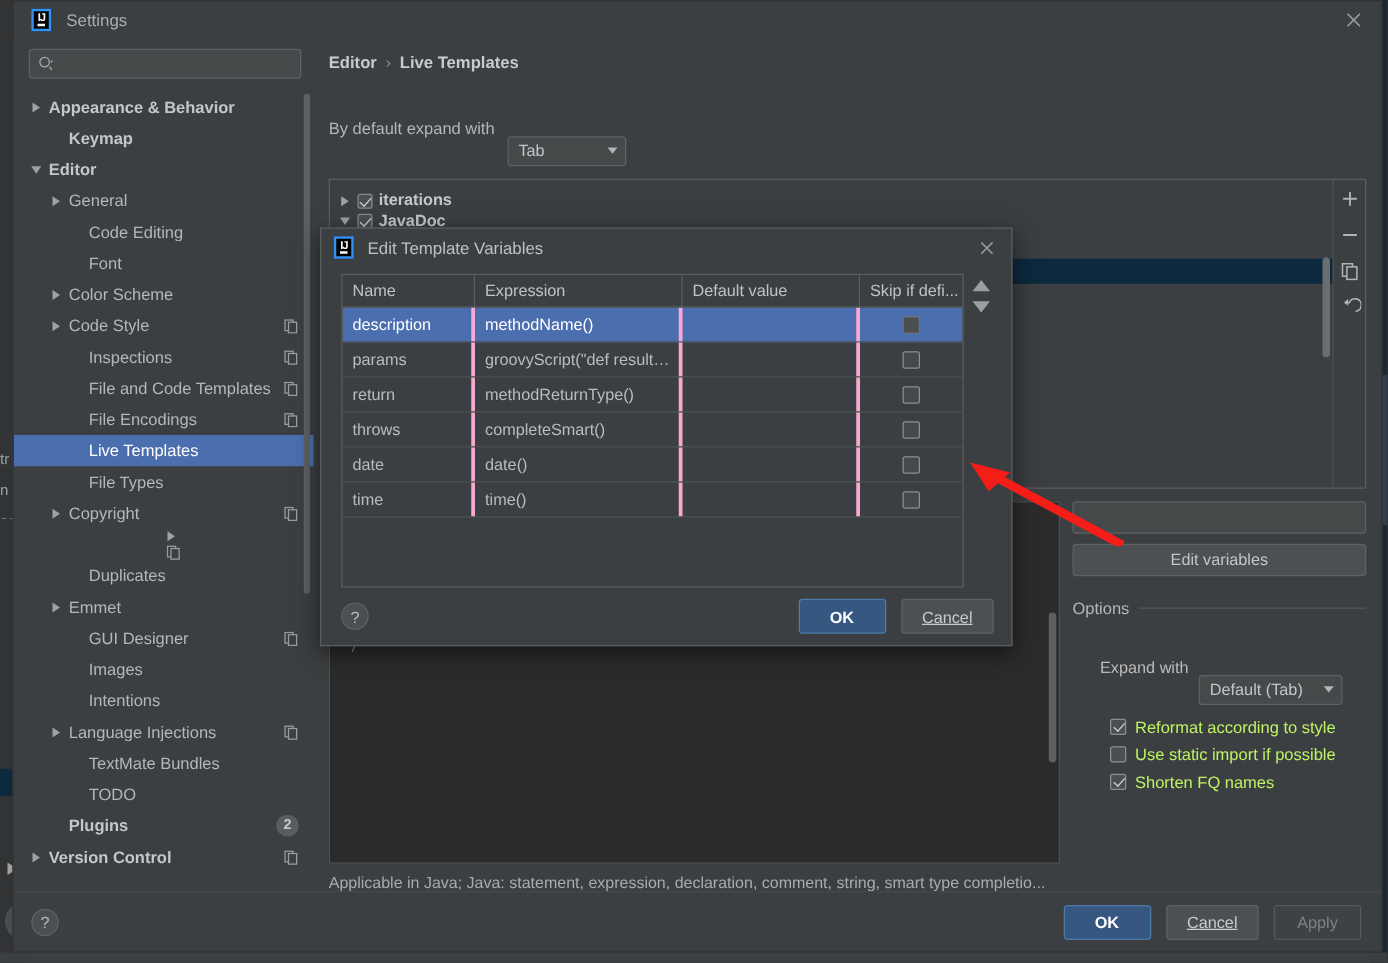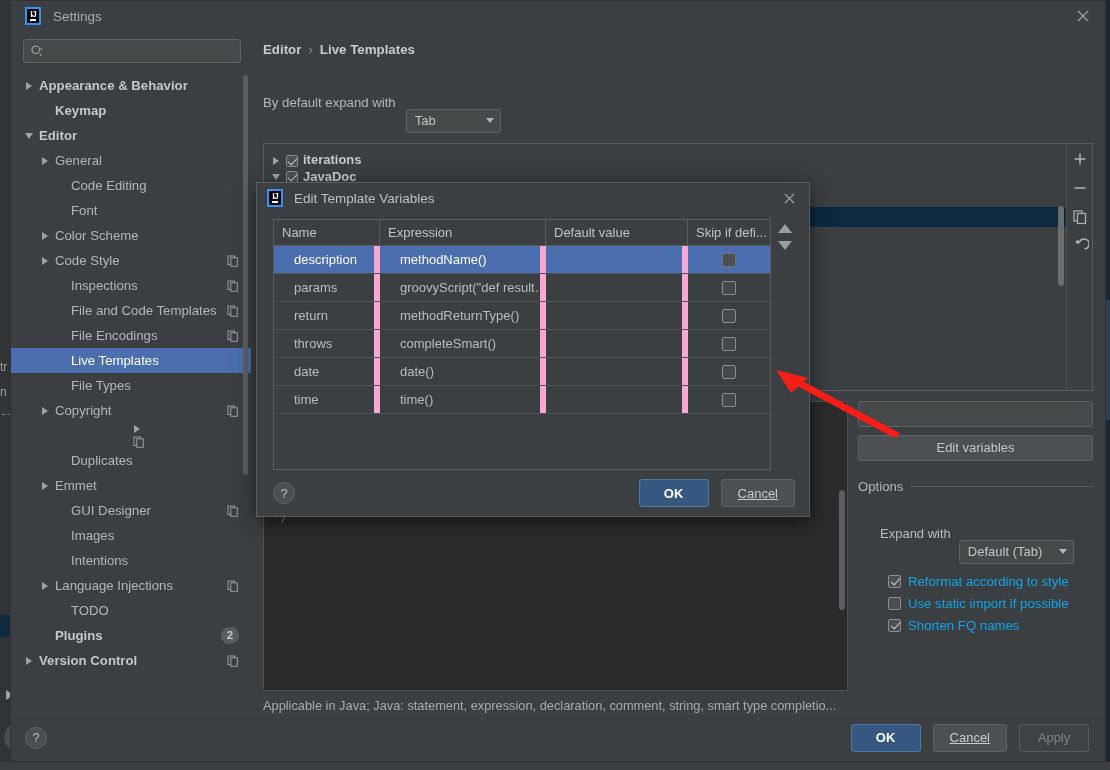--- a/index.html
+++ b/index.html
@@ -214,21 +214,21 @@
   }
   #options-header {
     display:flex; align-items:center; gap:8px; margin:18px 0 10px 0;
     color:#b4b7ba; font-size:13.2px;
   }
   #options-header .rule { flex:1; height:1px; background:#55595b; }
   #expand-with-row { display:flex; align-items:center; gap:8px; margin:0 0 10px 22px;}
   #expand-with-combo { width:115px; }
   .opt-row {
     display:flex; align-items:center; gap:7px; margin-left:30px; margin-bottom:7px;
-    color:#0ea5e9; font-size:13.2px; cursor:pointer;
+    color:#bef264; font-size:13.2px; cursor:pointer;
   }
   .opt-chk {
     width:13px;height:13px;border:1px solid #8b8f92;background:#4b4f51;
     border-radius:2px;flex:0 0 13px;position:relative;
   }
   .opt-chk.checked::after{
     content:""; position:absolute; left:3.5px; top:0.5px; width:4px;height:8px;
     border:solid #cfd2d5; border-width:0 1.7px 1.7px 0; transform:rotate(42deg);
   }
 
@@ -289,21 +289,21 @@
     font-size:13px; color:#c0c3c6; display:flex; align-items:center;
     padding-left:8px; border-right:1px solid #5a5d5f; overflow:hidden;
     white-space:nowrap; text-overflow:ellipsis; cursor:pointer;
   }
   .vt-header .th:last-child { border-right:0; }
   .vt-body { flex:1; overflow:hidden; }
   .vt-row { display:flex; height:28px; border-bottom:1px solid #4e5254; }
   .vt-row.selected { background:#4b6eaf; }
   .vt-row .td {
     font-size:13px; color:#b9bcbf; display:flex; align-items:center;
-    padding-left:20px; border-right:6px solid #f9a8d4; overflow:hidden;
+    padding-left:8px; border-right:3px solid #f9a8d4; overflow:hidden;
     white-space:nowrap; text-overflow:ellipsis;
   }
   .vt-row.selected .td { color:#ffffff; }
   .vt-row .td:last-child { border-right:0; justify-content:center; padding-left:0;}
   .c-name { flex:0 0 106px; }
   .c-expr { flex:0 0 166px; }
   .c-def  { flex:1; min-width:0; }
   .c-skip { flex:0 0 82px; }
   .sk-chk {
     width:14px;height:14px;border:1px solid #8b8f92;background:#45494a;border-radius:2px;
@@ -504,20 +504,24 @@
             </div>
             <div class="tree-item" style="padding-left: 28px;">
               <span class="tw">
                 <span class="arrow-r"></span>
               </span>
               <span class="tree-label">Language Injections</span>
               <span class="copy-badge"><svg viewBox="0 0 12 12">
                   <rect x="1" y="1" width="6.5" height="8.5" stroke="#9a9ea1" stroke-width="1" fill="none"></rect>
                   <rect x="3.8" y="2.8" width="6.5" height="8.5" stroke="#9a9ea1" stroke-width="1" fill="#3c3f41"></rect>
                 </svg></span>
+            </div>
+            <div class="tree-item" style="padding-left: 44px;">
+              <span class="tw"></span>
+              <span class="tree-label">TextMate Bundles</span>
             </div>
             <div class="tree-item" style="padding-left: 44px;">
               <span class="tw"></span>
               <span class="tree-label">TODO</span>
             </div>
             <div class="tree-item bold" style="padding-left: 28px;">
               <span class="tw"></span>
               <span class="tree-label">Plugins</span>
               <span class="count-badge">2</span>
             </div>

